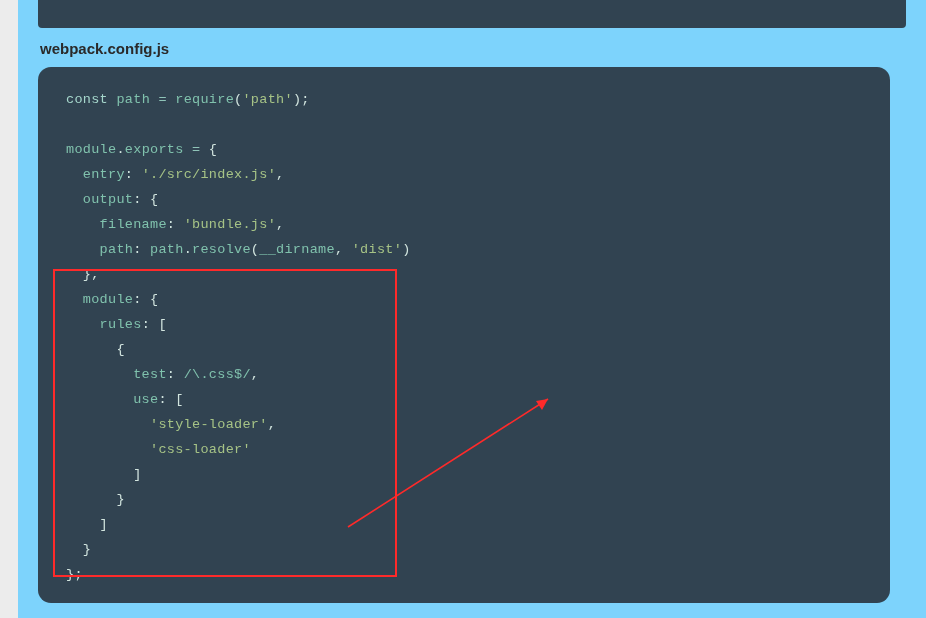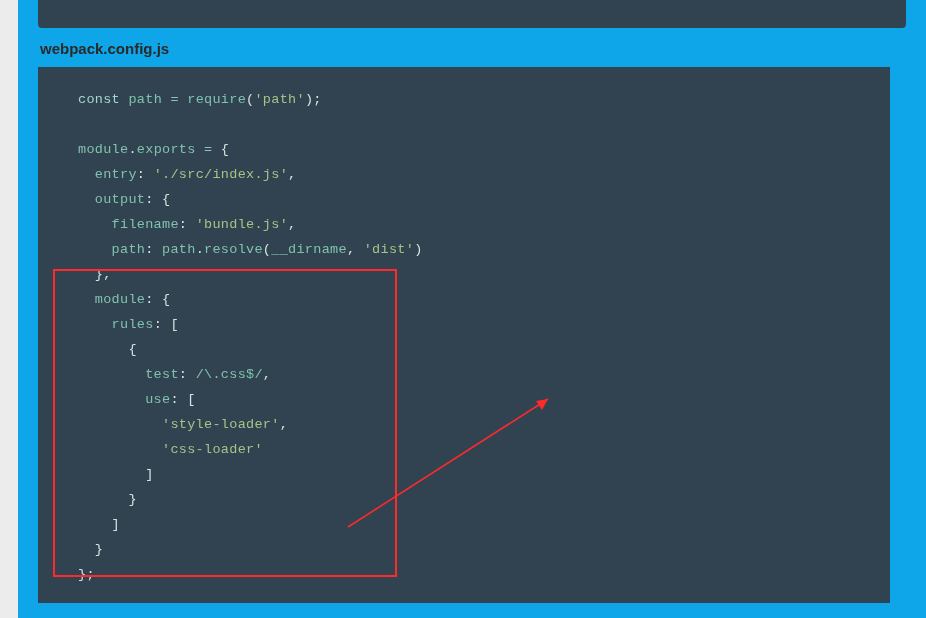--- a/index.html
+++ b/index.html
@@ -5,21 +5,21 @@
   * { margin: 0; padding: 0; box-sizing: border-box; }
   body {
     background: #f0f0f0;
     font-family: -apple-system, BlinkMacSystemFont, "Segoe UI", Arial, sans-serif;
     width: 926px;
     height: 618px;
     overflow: hidden;
     position: relative;
   }
   .page {
-    background: #0ea5e9;
+    background: #7dd3fc;
     margin-left: 18px;
     width: 908px;
     height: 618px;
     position: relative;
   }
   .left-sidebar {
     position: absolute;
     left: 0; top: 0;
     width: 18px; height: 618px;
     background: #ececec;
@@ -32,22 +32,22 @@
   }
   .filename {
     font-weight: 700;
     font-size: 15px;
     color: #2a2a2a;
     margin: 12px 0 10px 22px;
   }
   .code-block {
     background: #314351;
     margin: 0 36px 0 20px;
-    border-radius: 0;
-    padding: 20px 28px 16px 40px;
+    border-radius: 13px;
+    padding: 20px 28px 16px 28px;
     font-family: "Consolas", "Menlo", "Courier New", monospace;
     font-size: 13.5px;
     line-height: 25px;
     color: #d2e5df;
     position: relative;
     letter-spacing: 0.3px;
   }
   .code-block pre { margin: 0; white-space: pre; font-family: inherit; }
   .c-key { color: #a6d7cc; }
   .c-str { color: #a6c386; }

